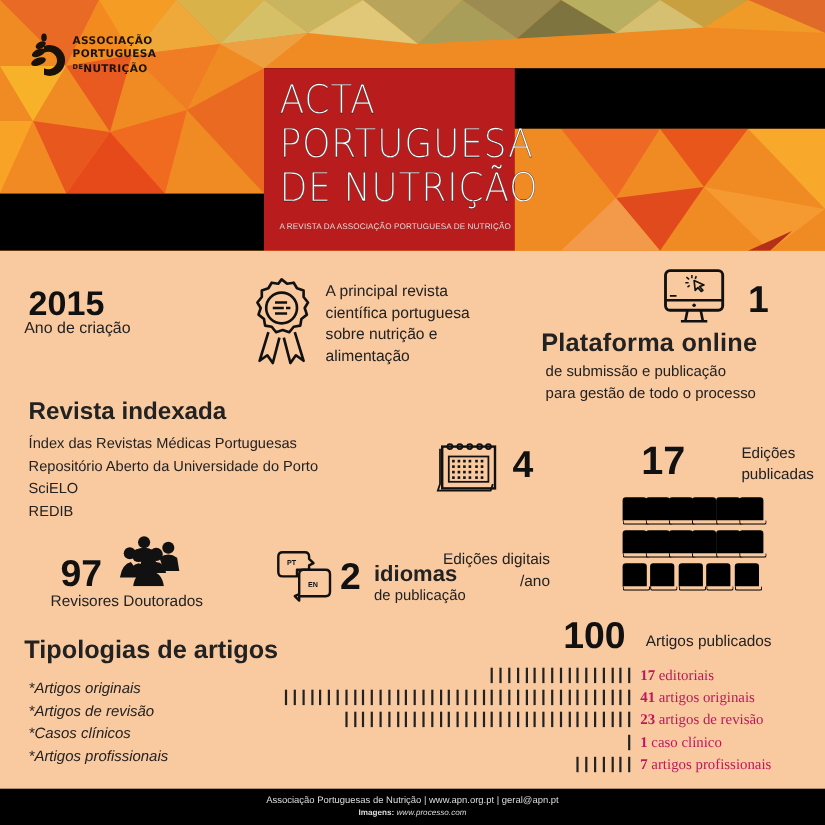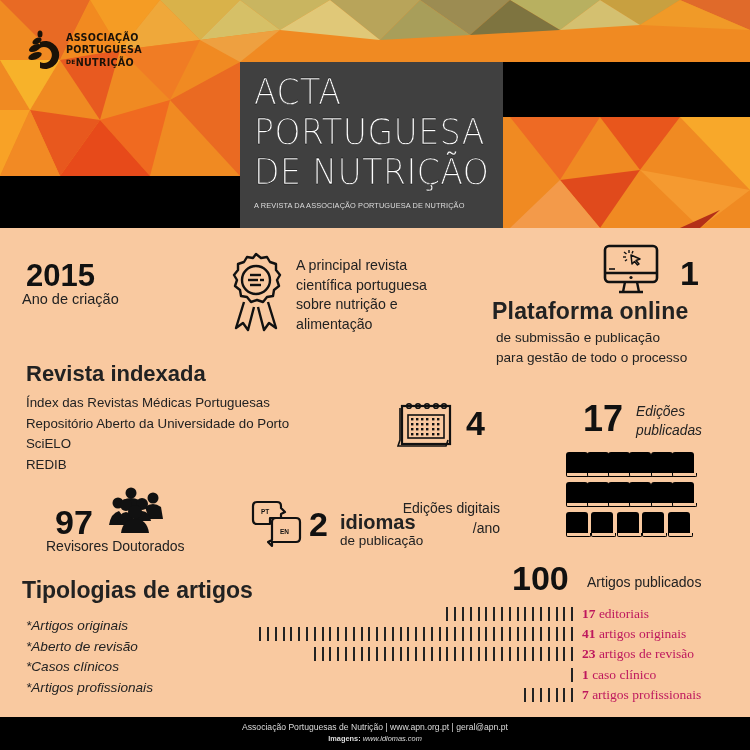--- a/index.html
+++ b/index.html
@@ -14,21 +14,21 @@
 
   
   .hero {
     position: absolute; left: 0; top: 0; width: 750px; height: 228px; overflow: hidden;
     background: #f08a22;
   }
   .hero svg.poly { position: absolute; left: 0; top: 0; }
   .black-right-band { position: absolute; left: 240px; top: 62px; width: 510px; height: 55px; background: #000; }
   .black-left-band { position: absolute; left: 0; top: 176px; width: 240px; height: 52px; background: #000; }
   .title-block {
-    position: absolute; left: 240px; top: 62px; width: 263px; height: 166px; background: #404040;
+    position: absolute; left: 240px; top: 62px; width: 228px; height: 166px; background: #b91c1c;
     color: #fff; padding: 10px 0 0 14px;
   }
   .title-line {
     font-family: "DejaVu Sans", sans-serif; font-weight: 200;
     font-size: 36px; line-height: 40px; letter-spacing: 0.5px;
     color: #fff; white-space: nowrap;
     -webkit-text-stroke: 0.3px #000;
     font-stretch: condensed;
   }
   .title-line span { display: inline-block; transform: scaleX(0.92); transform-origin: left; }
@@ -60,21 +60,21 @@
   .plat-desc { left: 496px; top: 328px; font-size: 13.6px; line-height: 20px; }
 
   .indexed-title { left: 26px; top: 361px; font-size: 22px; font-weight: bold; }
   .indexed-list { left: 26px; top: 393px; font-size: 13.3px; line-height: 20.5px; }
 
   .cal-icon { left: 396px; top: 400px; }
   .cal-num { left: 466px; top: 404px; font-size: 34px; }
   .cal-label { left: 386px; top: 454px; font-size: 14px; line-height: 20px; text-align: right; width: 114px; margin-top: 44px; }
 
   .ed-num { left: 583px; top: 398px; font-size: 36px; }
-  .ed-label { left: 636px; top: 402px; font-size: 13.8px; line-height: 19px; font-style: italic; }
+  .ed-label { left: 674px; top: 402px; font-size: 13.8px; line-height: 19px; }
   .books { left: 566px; top: 452px; width: 124px; }
   .book-row { display: flex; justify-content: flex-end; gap: 3px; margin-bottom: 5px; height: 25px; }
   .book {
     width: 23px; height: 25px; position: relative;
   }
   .book::before {
     content: ""; position: absolute; left: 0; top: 0; width: 22px; height: 22px;
     background: #000; border-radius: 3px 3px 1px 1px;
   }
   .book::after {
@@ -335,21 +335,21 @@
   <text x="11" y="14" font-family="Liberation Sans, sans-serif" font-size="6.5" font-weight="bold" fill="#111">PT</text>
   <text x="30" y="34" font-family="Liberation Sans, sans-serif" font-size="6.5" font-weight="bold" fill="#111">EN</text>
 </svg>
 <div class="abs big-num lang-num">2</div>
 <div class="abs txt lang-title">idiomas</div>
 <div class="abs txt lang-sub">de publicação</div>
 
 <div class="abs txt tip-title">Tipologias de artigos</div>
 <div class="abs txt tip-list">
   <div>*Artigos originais</div>
-  <div>*Aberto de revisão</div>
+  <div>*Artigos de revisão</div>
   <div>*Casos clínicos</div>
   <div>*Artigos profissionais</div>
 </div>
 
 <div class="abs big-num total-num">100</div>
 <div class="abs txt total-label">Artigos publicados</div>
 <div class="tally-rows" id="tally-rows">
     <div class="tally-row">
       <div class="tally">
         <span class="tick">
@@ -674,15 +674,15 @@
         </span>
       </div>
       <div class="tally-label"><b>7</b> artigos profissionais</div>
     </div>
   </div>
 
 <div class="footer">
   <div class="line1">Associação Portuguesas de Nutrição | www.apn.org.pt | geral@apn.pt</div>
   <div class="line2">
     <b>Imagens:</b>
-    <i>www.idiomas.com</i>
+    <i>www.processo.com</i>
   </div>
 </div>
 
 </body></html>

